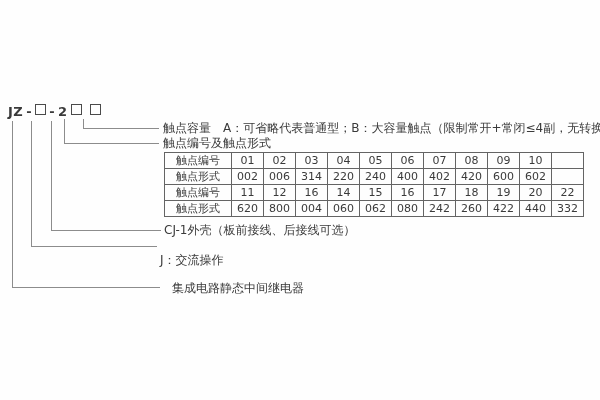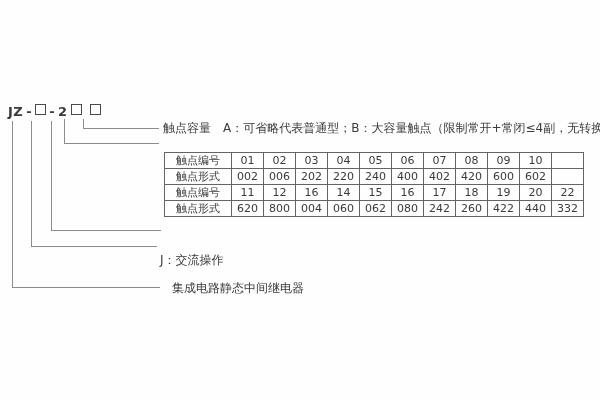--- a/index.html
+++ b/index.html
@@ -61,20 +61,22 @@
   <div class="vline" style="left:64px; top:119px; height:24px;"></div>
   <div class="vline" style="left:83px; top:119px; height:9px;"></div>
 
   <div class="hline" style="left:83px; top:128px; width:76px;"></div>
   <div class="hline" style="left:64px; top:143px; width:95px;"></div>
   <div class="hline" style="left:51px; top:230px; width:110px;"></div>
   <div class="hline" style="left:31px; top:246px; width:126px;"></div>
   <div class="hline" style="left:12px; top:287px; width:148px;"></div>
 
   <div class="ann" style="left:163px; top:121px;">触点容量　A：可省略代表普通型；B：大容量触点（限制常开+常闭≤4副，无转换）</div>
+  <div class="ann" style="left:163px; top:136px;">触点编号及触点形式</div>
+  <div class="ann" style="left:164px; top:223px;">CJ-1外壳（板前接线、后接线可选）</div>
   <div class="ann" style="left:160px; top:253px;text-align:center;">J：交流操作</div>
   <div class="ann" style="left:172px; top:281px;">集成电路静态中间继电器</div>
 
   <table class="ctable">
     <tbody>
         <tr>
       <td class="lbl">触点编号</td>
       <td class="val">01</td>
       <td class="val">02</td>
       <td class="val">03</td>
@@ -84,21 +86,21 @@
       <td class="val">07</td>
       <td class="val">08</td>
       <td class="val">09</td>
       <td class="val">10</td>
       <td class="val"></td>
     </tr>
     <tr>
       <td class="lbl">触点形式</td>
       <td class="val">002</td>
       <td class="val">006</td>
-      <td class="val">202</td>
+      <td class="val">314</td>
       <td class="val">220</td>
       <td class="val">240</td>
       <td class="val">400</td>
       <td class="val">402</td>
       <td class="val">420</td>
       <td class="val">600</td>
       <td class="val">602</td>
       <td class="val"></td>
     </tr>
     <tr>

